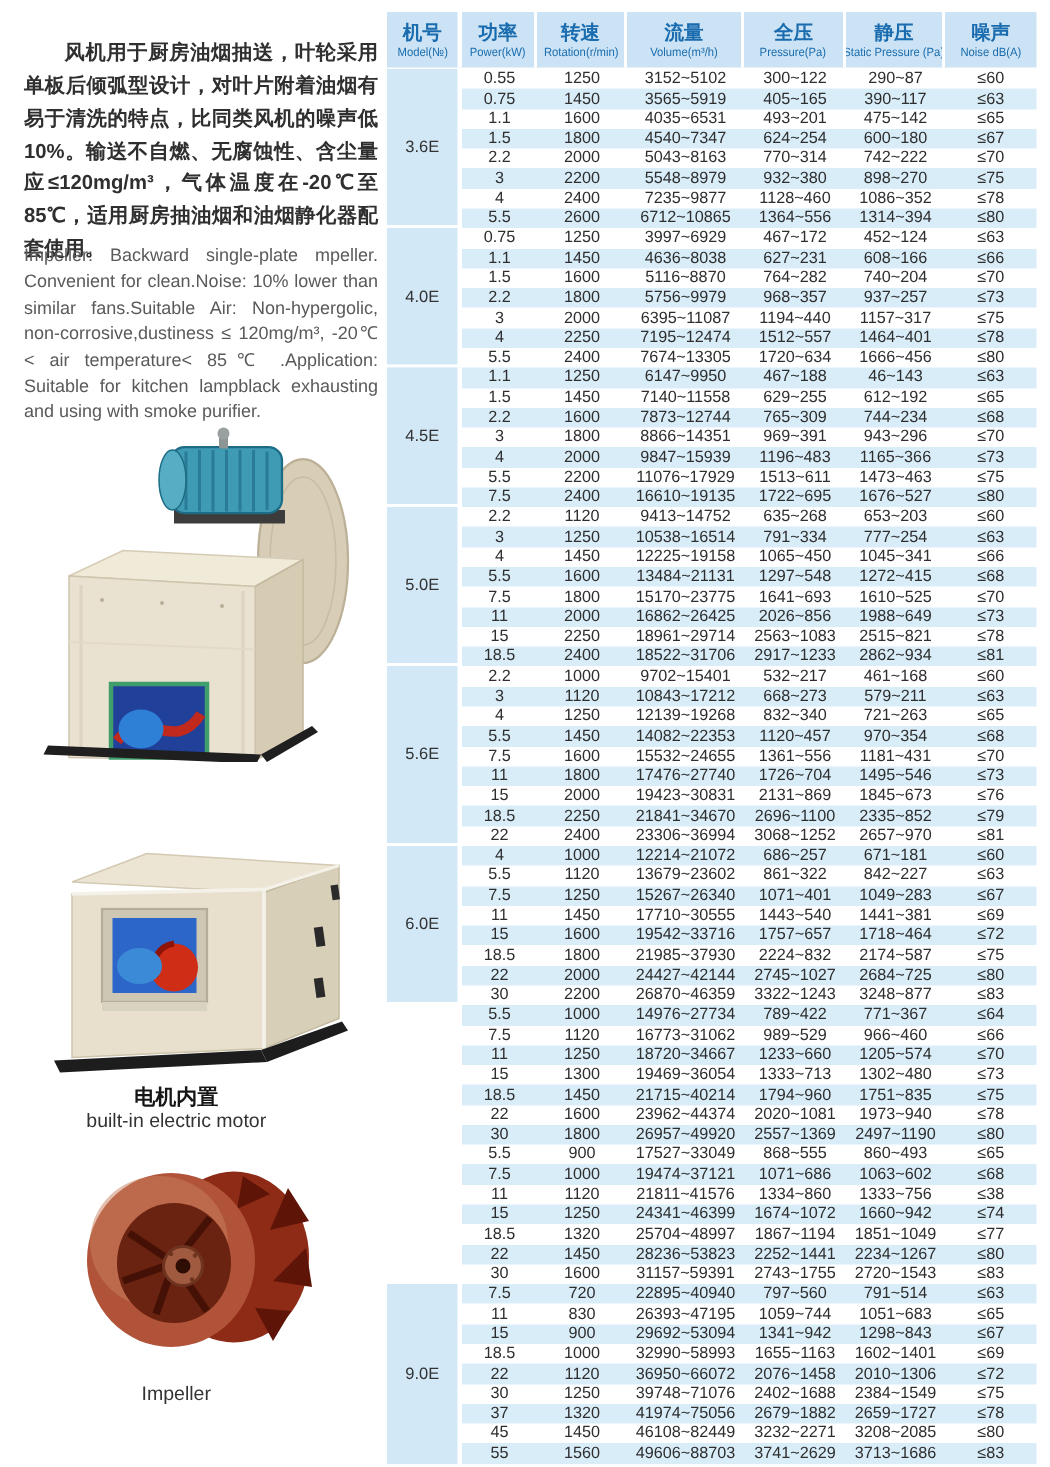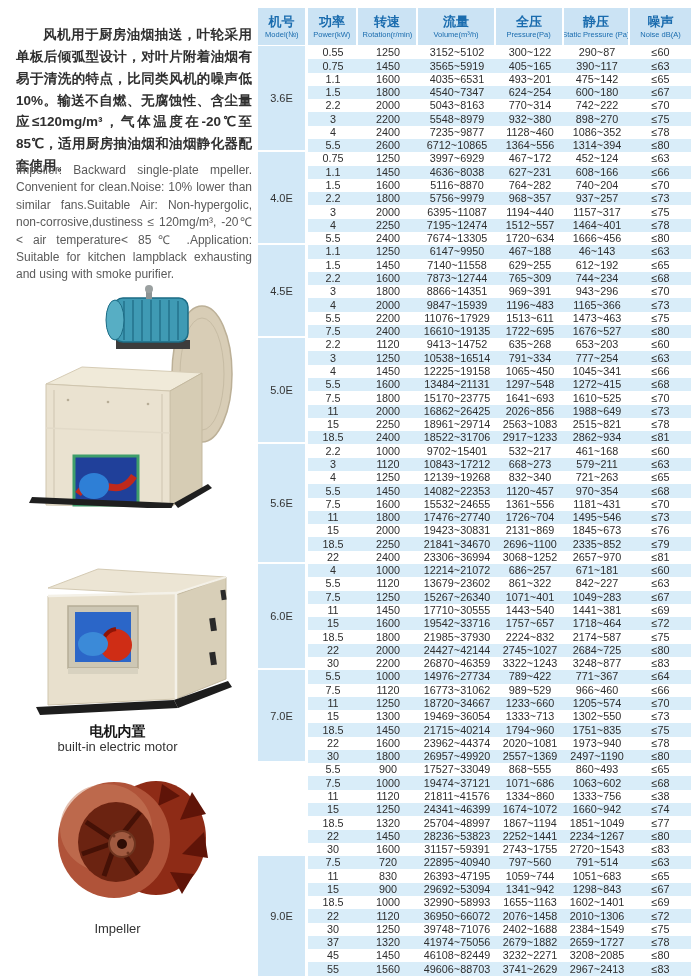--- a/index.html
+++ b/index.html
@@ -484,21 +484,20 @@
       <div class="cell stripe" style="grid-area: 46 / 4;">24427~42144</div>
       <div class="cell stripe" style="grid-area: 46 / 5;">2745~1027</div>
       <div class="cell stripe" style="grid-area: 46 / 6;">2684~725</div>
       <div class="cell stripe" style="grid-area: 46 / 7;">≤80</div>
       <div class="cell" style="grid-area: 47 / 2;">30</div>
       <div class="cell" style="grid-area: 47 / 3;">2200</div>
       <div class="cell" style="grid-area: 47 / 4;">26870~46359</div>
       <div class="cell" style="grid-area: 47 / 5;">3322~1243</div>
       <div class="cell" style="grid-area: 47 / 6;">3248~877</div>
       <div class="cell" style="grid-area: 47 / 7;">≤83</div>
-      <div class="model-cell" style="grid-area: 48 / 1 / span 7;">7.0E</div>
       <div class="cell stripe" style="grid-area: 48 / 2;">5.5</div>
       <div class="cell stripe" style="grid-area: 48 / 3;">1000</div>
       <div class="cell stripe" style="grid-area: 48 / 4;">14976~27734</div>
       <div class="cell stripe" style="grid-area: 48 / 5;">789~422</div>
       <div class="cell stripe" style="grid-area: 48 / 6;">771~367</div>
       <div class="cell stripe" style="grid-area: 48 / 7;">≤64</div>
       <div class="cell" style="grid-area: 49 / 2;">7.5</div>
       <div class="cell" style="grid-area: 49 / 3;">1120</div>
       <div class="cell" style="grid-area: 49 / 4;">16773~31062</div>
       <div class="cell" style="grid-area: 49 / 5;">989~529</div>
@@ -507,21 +506,21 @@
       <div class="cell stripe" style="grid-area: 50 / 2;">11</div>
       <div class="cell stripe" style="grid-area: 50 / 3;">1250</div>
       <div class="cell stripe" style="grid-area: 50 / 4;">18720~34667</div>
       <div class="cell stripe" style="grid-area: 50 / 5;">1233~660</div>
       <div class="cell stripe" style="grid-area: 50 / 6;">1205~574</div>
       <div class="cell stripe" style="grid-area: 50 / 7;">≤70</div>
       <div class="cell" style="grid-area: 51 / 2;">15</div>
       <div class="cell" style="grid-area: 51 / 3;">1300</div>
       <div class="cell" style="grid-area: 51 / 4;">19469~36054</div>
       <div class="cell" style="grid-area: 51 / 5;">1333~713</div>
-      <div class="cell" style="grid-area: 51 / 6;">1302~550</div>
+      <div class="cell" style="grid-area: 51 / 6;">1302~480</div>
       <div class="cell" style="grid-area: 51 / 7;">≤73</div>
       <div class="cell stripe" style="grid-area: 52 / 2;">18.5</div>
       <div class="cell stripe" style="grid-area: 52 / 3;">1450</div>
       <div class="cell stripe" style="grid-area: 52 / 4;">21715~40214</div>
       <div class="cell stripe" style="grid-area: 52 / 5;">1794~960</div>
       <div class="cell stripe" style="grid-area: 52 / 6;">1751~835</div>
       <div class="cell stripe" style="grid-area: 52 / 7;">≤75</div>
       <div class="cell" style="grid-area: 53 / 2;">22</div>
       <div class="cell" style="grid-area: 53 / 3;">1600</div>
       <div class="cell" style="grid-area: 53 / 4;">23962~44374</div>
@@ -622,16 +621,16 @@
       <div class="cell" style="grid-area: 69 / 2;">45</div>
       <div class="cell" style="grid-area: 69 / 3;">1450</div>
       <div class="cell" style="grid-area: 69 / 4;">46108~82449</div>
       <div class="cell" style="grid-area: 69 / 5;">3232~2271</div>
       <div class="cell" style="grid-area: 69 / 6;">3208~2085</div>
       <div class="cell" style="grid-area: 69 / 7;">≤80</div>
       <div class="cell stripe" style="grid-area: 70 / 2;">55</div>
       <div class="cell stripe" style="grid-area: 70 / 3;">1560</div>
       <div class="cell stripe" style="grid-area: 70 / 4;">49606~88703</div>
       <div class="cell stripe" style="grid-area: 70 / 5;">3741~2629</div>
-      <div class="cell stripe" style="grid-area: 70 / 6;">2967~2413</div>
+      <div class="cell stripe" style="grid-area: 70 / 6;">3713~1686</div>
       <div class="cell stripe" style="grid-area: 70 / 7;">≤83</div>
     </div>
 </div>
 
 </body></html>

